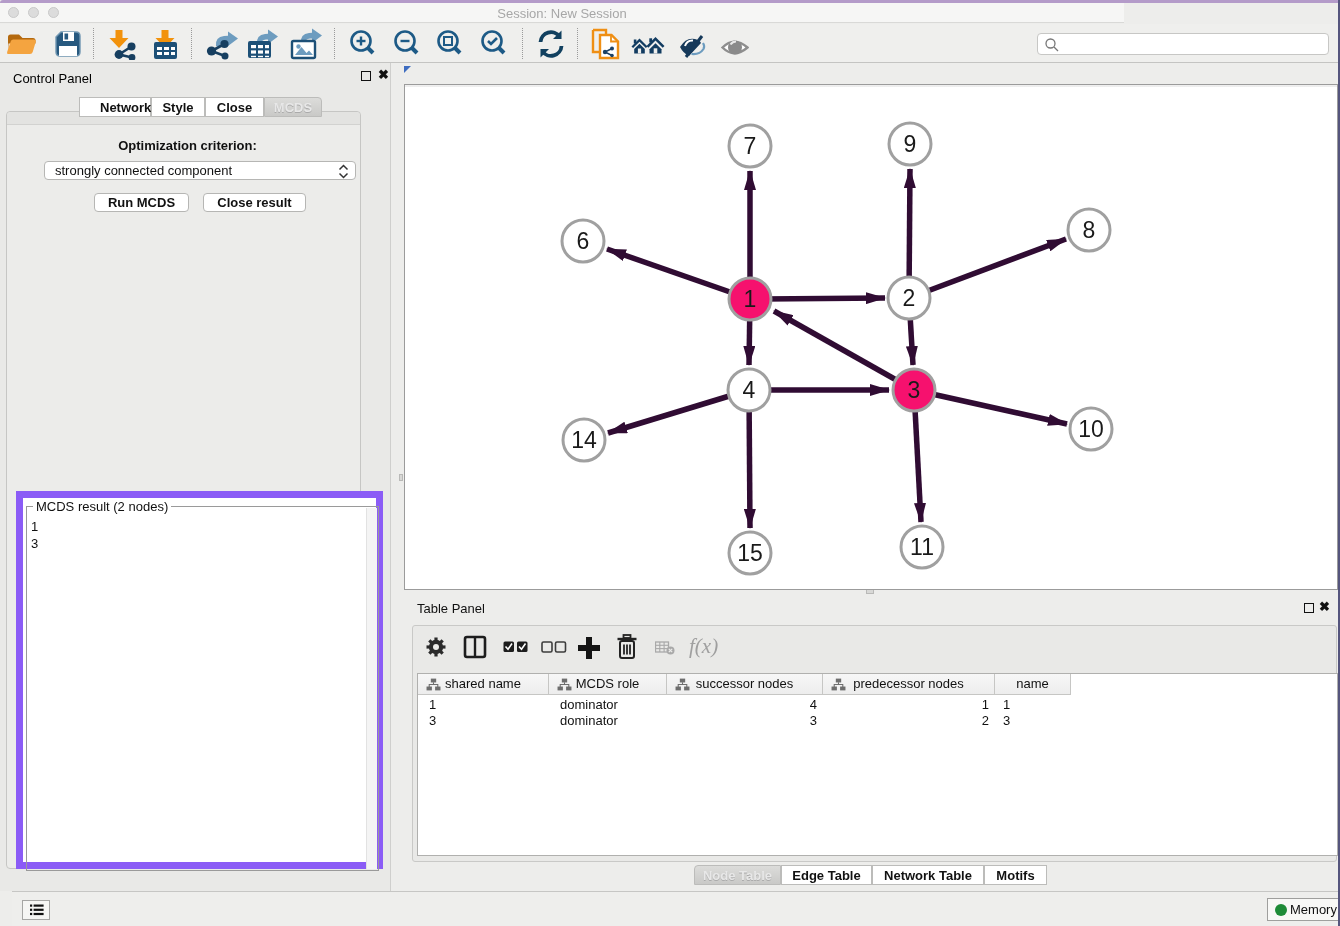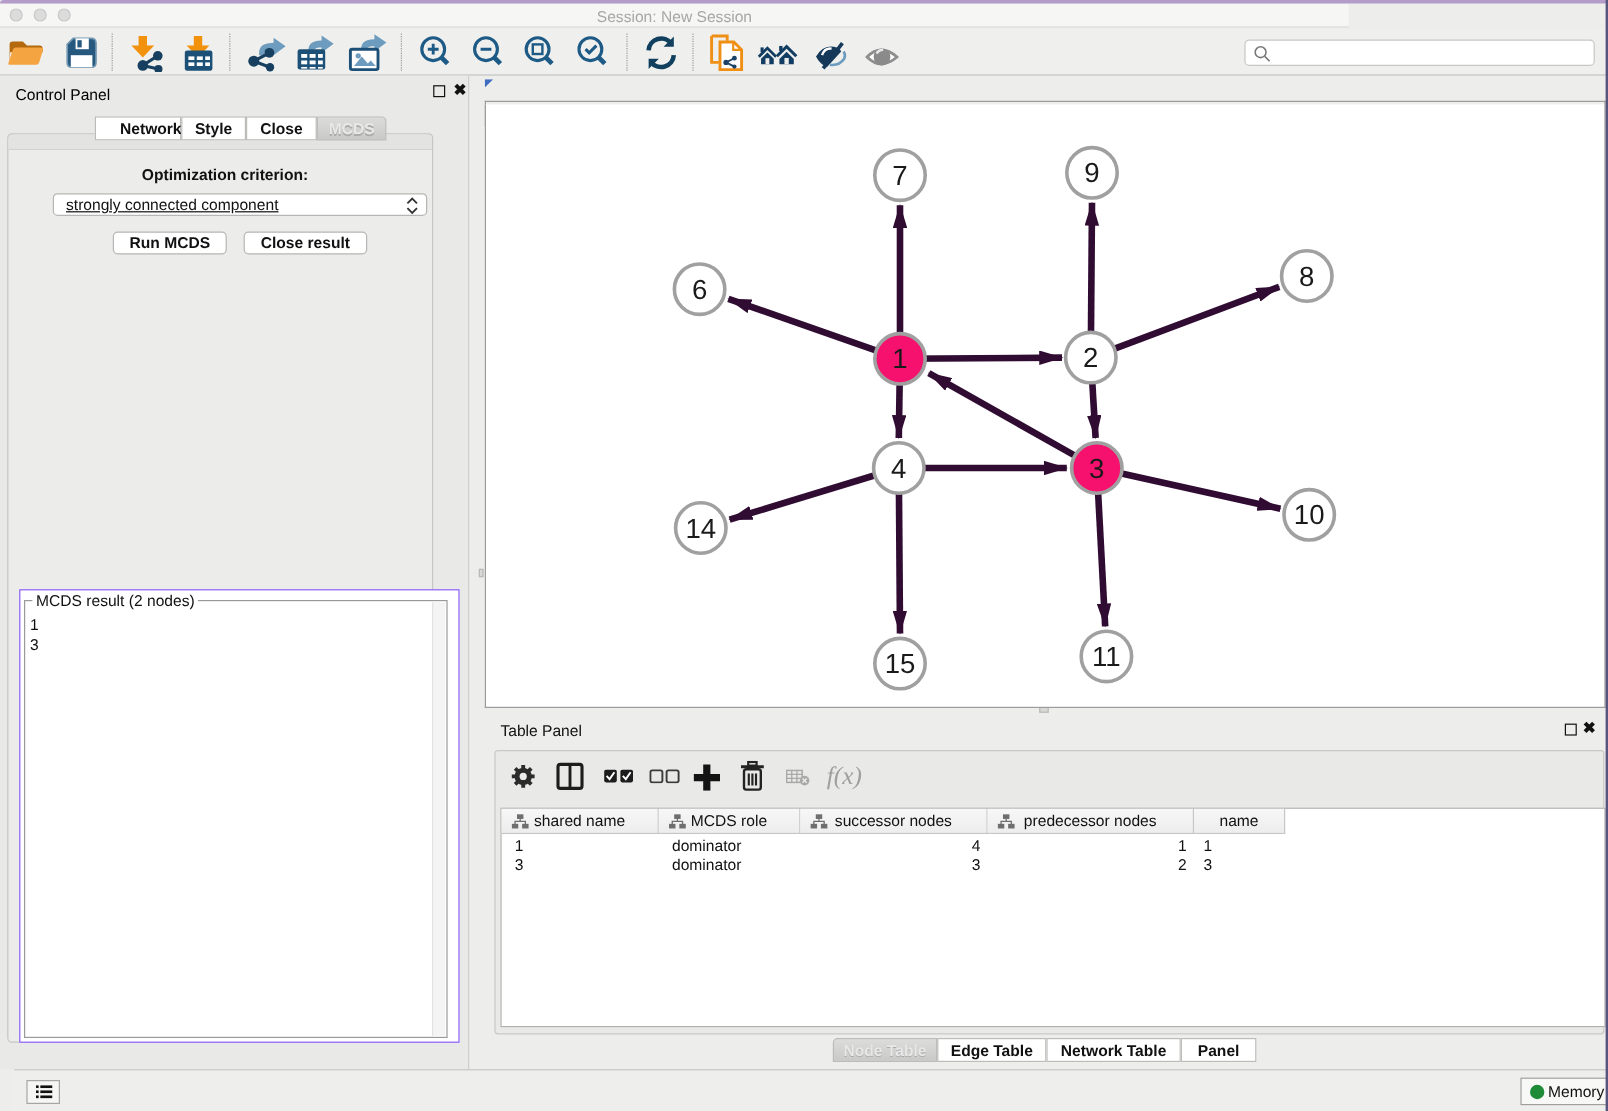--- a/index.html
+++ b/index.html
@@ -31,26 +31,26 @@
 
 
 .tabrow { position:absolute; z-index:5; }
 .tab { position:absolute; top:0; height:20px; background:#fff; border:1px solid #bcbcba; font-size:13px; font-weight:bold; text-align:center; line-height:19px; color:#111; }
 .tab.sel { background:linear-gradient(#dcdcda,#c9c9c7); color:#e8e8e8; text-shadow:0 1px 0 #aaa; border-radius:0 4px 0 0; }
 
 
 #mcdspanel { position:absolute; left:6px; top:48px; width:355px; height:758px; background:#ececea; border:1px solid #c6c6c4; border-radius:4px; }
 #mcdspanel .strip { position:absolute; left:0; top:0; width:100%; height:13px; background:#e3e3e1; border-bottom:1px solid #d2d2d0; border-radius:4px 4px 0 0; }
 #optlabel { position:absolute; left:4px; top:26px; width:100%; text-align:center; font-size:13px; font-weight:bold; color:#111; }
-#optsel { position:absolute; left:37px; top:49px; width:312px; height:19px; background:#fff; border:1px solid #b6b6b4; border-radius:4px; font-size:13px; color:#111; line-height:17px; padding-left:10px;text-decoration:underline; }
+#optsel { position:absolute; left:37px; top:49px; width:312px; height:19px; background:#fff; border:1px solid #b6b6b4; border-radius:4px; font-size:13px; color:#111; line-height:17px; padding-left:10px; }
 #optsel .updn { position:absolute; right:6px; top:2px; }
 .btn { position:absolute; height:19px; background:#fff; border:1px solid #b6b6b4; border-radius:4px; font-size:13px; font-weight:bold; color:#111; text-align:center; line-height:17px; }
 
 
-#resultbox { position:absolute; left:16px; top:428px; width:367px; height:378px; background:#fff; border:1px solid #8b5cf6; }
+#resultbox { position:absolute; left:16px; top:428px; width:367px; height:378px; background:#fff; border:7px solid #8b5cf6; }
 #resultborder { position:absolute; left:3px; top:8px; width:353px; height:365px; border:1px solid #9a9a9a; }
 #resultlabel { position:absolute; left:6px; top:-8px; background:#fff; padding:0 3px; font-size:13px; color:#111; }
 #resulttext { position:absolute; left:4px; top:12px; font-size:13px; color:#111; line-height:16.5px; }
 #resultscroll { position:absolute; right:1px; top:1px; width:11px; height:361px; background:#f4f4f4; border-left:1px solid #e2e2e2; }
 
 
 #netwin { left:404px; top:63px; width:934px; height:527px; }
 #nettitle { position:absolute; left:0; top:3px; width:100%; height:21px; background:linear-gradient(#f0f0f0,#d2d2d2); border:1px solid #9b9b9b; border-bottom:1px solid #8f8f8f;margin-top:18px; }
 #nettitle .t { position:absolute; width:100%; text-align:center; top:3px; font-size:13px; font-weight:bold; color:#1a1a1a; }
 #netcanvas { position:absolute; left:0; top:24px; width:934px; height:503px; background:#fff; border:1px solid #9b9b9b; border-top:none; }
@@ -443,21 +443,21 @@
         <span class="tcell" style="left:142px;">dominator</span>
         <span class="tcell" style="left:299px; width:100px; text-align:right;">3</span>
         <span class="tcell" style="left:471px; width:100px; text-align:right;">2</span>
         <span class="tcell" style="left:585px;">3</span>
       </div>
     </div>
     <div id="btabs" style="left:290px; top:268px;">
       <div class="tab sel" style="left:0; width:87px; border-radius:4px 0 0 0;">Node Table</div>
       <div class="tab" style="left:87px; width:91px;">Edge Table</div>
       <div class="tab" style="left:178px; width:112px;">Network Table</div>
-      <div class="tab" style="left:290px; width:63px;">Panel</div>
+      <div class="tab" style="left:290px; width:63px;">Motifs</div>
     </div>
   </div>
 
   <div class="abs" id="statusbar">
     <div id="listbtn">
         <svg style="position:absolute;left:7px;top:3px;" width="14" height="12" viewBox="0 0 14 12">
   <g fill="#111">
             <rect x="0" y="0.5" width="2.2" height="2.2"></rect>
             <rect x="0" y="4.7" width="2.2" height="2.2"></rect>
             <rect x="0" y="8.9" width="2.2" height="2.2"></rect>

